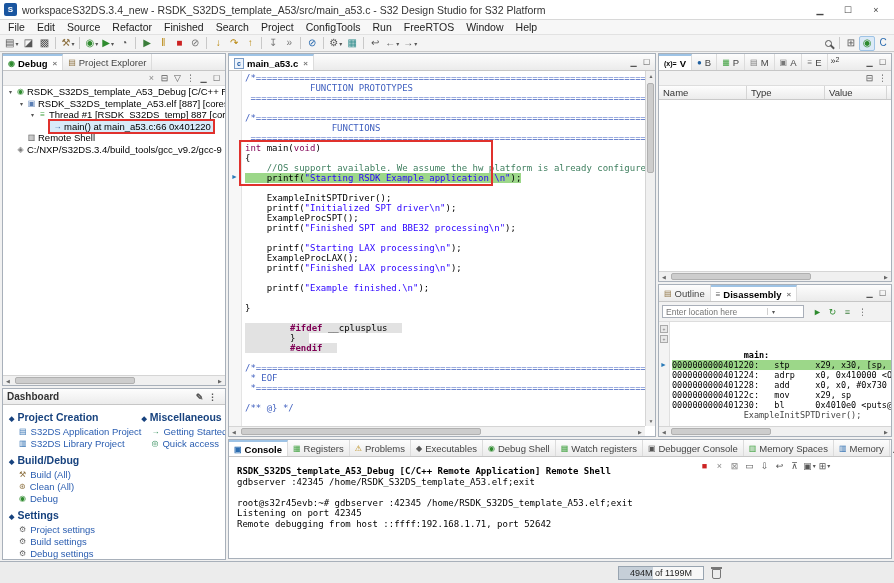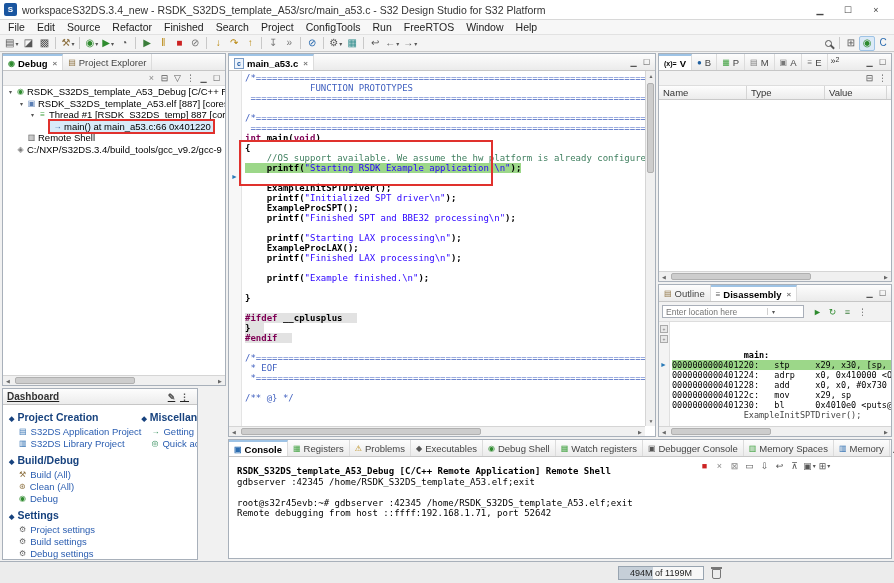--- a/index.html
+++ b/index.html
@@ -54,22 +54,22 @@
   .sb-arrow { position:absolute; font-size:5px; color:#666; width:10px; height:10px; display:flex; align-items:center; justify-content:center; }
   .sb-thumb { position:absolute; background:#cdcdcd; border:1px solid #b0b0b0; border-radius:2px; }
 
   
   .ed-body { position:absolute; left:0; right:0; top:17px; bottom:0; }
   .ed-ruler { position:absolute; left:0; top:0; bottom:10px; width:13px; background:#f7f7f7; border-right:1px solid #e4e4e4; }
   .ed-code { position:absolute; left:13px; right:10px; top:0; bottom:10px; overflow:hidden; padding:2px 0 0 3px; }
   .cl { height:10px; line-height:10px; white-space:pre; font-family:"DejaVu Sans Mono", monospace; font-size:9px; }
   .cl .ct { display:inline-block; height:10px; }
   .cl.current .ct { background:#9cd789; }
-  .cl.inactive .ct { background:#e2e2e2; padding-right:14px; }
-  .plain { color:#000;font-weight:bold; } .cmt { color:#3F7F5F; } .doc { color:#3F5FBF; } .kw { color:#7F0055; font-weight:bold; } .str { color:#2A00FF; } .dir { color:#7F0055; font-weight:bold; }
+  .cl.inactive .ct { background:#e2e2e2; padding-right:14px;padding-left:45px; }
+  .plain { color:#000; } .cmt { color:#3F7F5F; } .doc { color:#3F5FBF; } .kw { color:#7F0055; font-weight:normal; } .str { color:#2A00FF; } .dir { color:#7F0055; font-weight:bold; }
   .spell { border-bottom:1px dotted #e03c31; }
   .redbox { position:absolute; border:2px solid #e0312d; pointer-events:none; }
   .ip-arrow { position:absolute; left:2px; font-size:7px; color:#2a7ab8; }
 
   
   .cols { position:absolute; left:0; right:0; top:32px; height:14px; background:linear-gradient(#fdfdfd,#ececec); border-bottom:1px solid #c9c9c9; display:flex; font-size:9.5px; color:#333; }
   .colh { border-right:1px solid #d5d5d5; padding:1px 4px; }
   .ovf { font-size:9px; color:#333; display:inline-flex; align-items:flex-start; padding:2px 3px; }
   .ovf sub { font-size:7px; }
 
@@ -313,21 +313,21 @@
         </span>
       </div>
     </div>
   <div class="sb-h">
     <span class="sb-arrow" style="left:0">◀</span>
     <span class="sb-arrow" style="right:0">▶</span>
     <span class="sb-thumb" style="left:12px; top:1px; height:7px; width:120px;"></span>
   </div>
 </div>
 
-<div class="pane" style="left:2px; top:388px; width:196px; height:172px;text-decoration:underline;">
+<div class="pane" style="left:2px; top:388px; width:224px; height:172px;">
   <div class="dash-head">
     <span>Dashboard</span>
     <span class="minmax" id="dash-toolbar">
         <span class="mini">
           <span style="color: rgb(85, 85, 85); font-size: 9px;">✎</span>
         </span>
         <span class="mini">
           <span style="color: rgb(85, 85, 85); font-size: 9px;">⋮</span>
         </span>
       </span>
@@ -421,20 +421,21 @@
   <div class="ed-body">
     <div class="ed-ruler" id="ed-ruler">
         <span class="ip-arrow" style="top: 102px;">►</span>
       </div>
     <div class="ed-code" id="ed-code">
         <div class="cl"><span class="ct"><span class="doc">/*==============================================================================</span></span></div>
         <div class="cl"><span class="ct"><span class="doc">            FUNCTION PROTOTYPES</span></span></div>
         <div class="cl"><span class="ct"><span class="doc"> ==============================================================================*/</span></span></div>
         <div class="cl"><span class="ct">&nbsp;</span></div>
         <div class="cl"><span class="ct"><span class="doc">/*==============================================================================</span></span></div>
+        <div class="cl"><span class="ct"><span class="doc">                FUNCTIONS</span></span></div>
         <div class="cl"><span class="ct"><span class="doc"> ==============================================================================*/</span></span></div>
         <div class="cl"><span class="ct"><span class="kw">int</span><span class="plain"> main(</span><span class="kw">void</span><span class="plain">)</span></span></div>
         <div class="cl"><span class="ct"><span class="plain">{</span></span></div>
         <div class="cl"><span class="ct"><span class="plain">    </span><span class="cmt">//OS support available. We assume the </span><span class="cmt spell">hw</span><span class="cmt"> platform is already configured properly</span></span></div>
         <div class="cl current"><span class="ct"><span class="plain">    printf(</span><span class="str">"Starting RSDK Example application \n"</span><span class="plain">);</span></span></div>
         <div class="cl"><span class="ct">&nbsp;</span></div>
         <div class="cl"><span class="ct"><span class="plain">    ExampleInitSPTDriver();</span></span></div>
         <div class="cl"><span class="ct"><span class="plain">    printf(</span><span class="str">"Initialized SPT driver\n"</span><span class="plain">);</span></span></div>
         <div class="cl"><span class="ct"><span class="plain">    ExampleProcSPT();</span></span></div>
         <div class="cl"><span class="ct"><span class="plain">    printf(</span><span class="str">"Finished SPT and BBE32 processing\n"</span><span class="plain">);</span></span></div>
@@ -664,20 +665,21 @@
         <span class="mini">
           <span style="color: rgb(85, 85, 85); font-size: 9px;">⊞</span>
           <span class="tb-dd">▾</span>
         </span>
       </div>
     <div class="con-lines" id="console-lines">
         <div class="con-line bold">RSDK_S32DS_template_A53_Debug [C/C++ Remote Application] Remote Shell</div>
         <div class="con-line">gdbserver :42345 /home/RSDK_S32DS_template_A53.elf;exit</div>
         <div class="con-line">&nbsp;</div>
         <div class="con-line">root@s32r45evb:~# gdbserver :42345 /home/RSDK_S32DS_template_A53.elf;exit</div>
+        <div class="con-line">Listening on port 42345</div>
         <div class="con-line">Remote debugging from host ::ffff:192.168.1.71, port 52642</div>
       </div>
   </div>
 </div>
 
 <div class="statusbar">
   <span class="heap">
     <span class="heap-fill" id="heap-fill" style="width: 41%;"></span>
     <span class="heap-label">494M of 1199M</span>
   </span>

